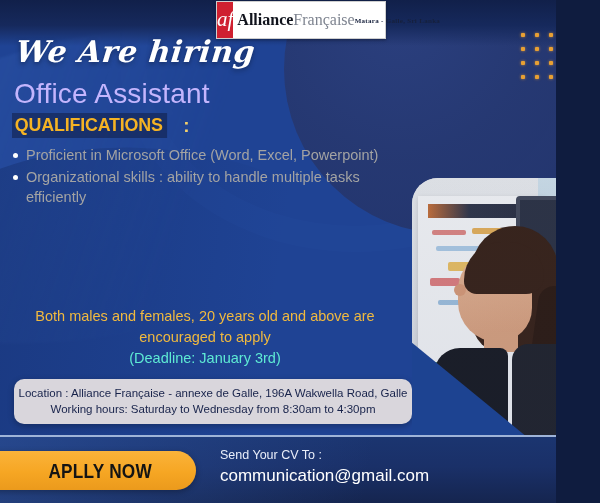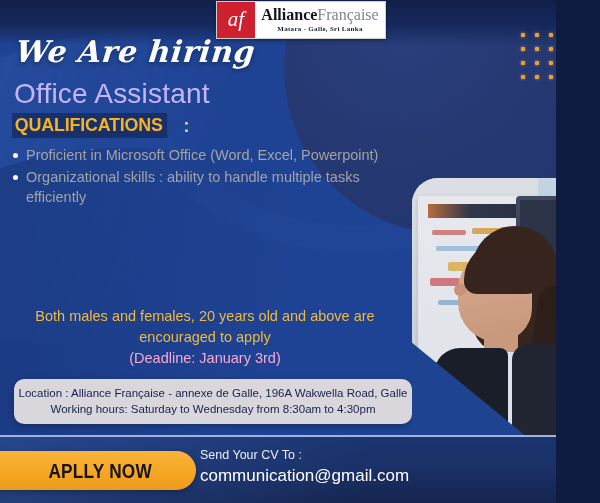--- a/index.html
+++ b/index.html
@@ -113,21 +113,21 @@
     justify-content: center;
     font-family: "Liberation Serif", serif;
     font-style: italic;
     font-size: 21px;
     line-height: 1;
     padding-bottom: 2px;
   }
   .logo-text {
     flex: 1;
     display: flex;
-    flex-direction: column;
+    flex-direction: row;
     align-items: center;
     justify-content: center;
     padding: 2px 4px 3px;
   }
   .logo-name {
     font-family: "Liberation Serif", serif;
     font-size: 16px;
     line-height: 1;
     white-space: nowrap;
   }
@@ -224,21 +224,21 @@
     left: 16px;
     top: 306px;
     width: 378px;
     text-align: center;
     font-size: 14.5px;
     line-height: 1.45;
     color: #f0b93f;
   }
   .note .deadline {
     display: block;
-    color: #f9a8d4;
+    color: #5eead4;
   }
 
   
   .infobox {
     position: absolute;
     left: 14px;
     top: 379px;
     width: 398px;
     height: 45px;
     background: #d9d6dc;
@@ -471,21 +471,21 @@
     font-size: 21px;
     font-weight: 700;
     color: #141414;
     letter-spacing: .3px;
     transform: scaleX(.82);
     transform-origin: center;
     white-space: nowrap;
   }
   .cv-wrap {
     position: absolute;
-    left: 200px;
+    left: 220px;
     top: 448px;
     color: #ffffff;
   }
   .cv-label {
     font-size: 12.5px;
     line-height: 1.25;
     color: #e9eefa;
   }
   .cv-email {
     font-size: 17px;

